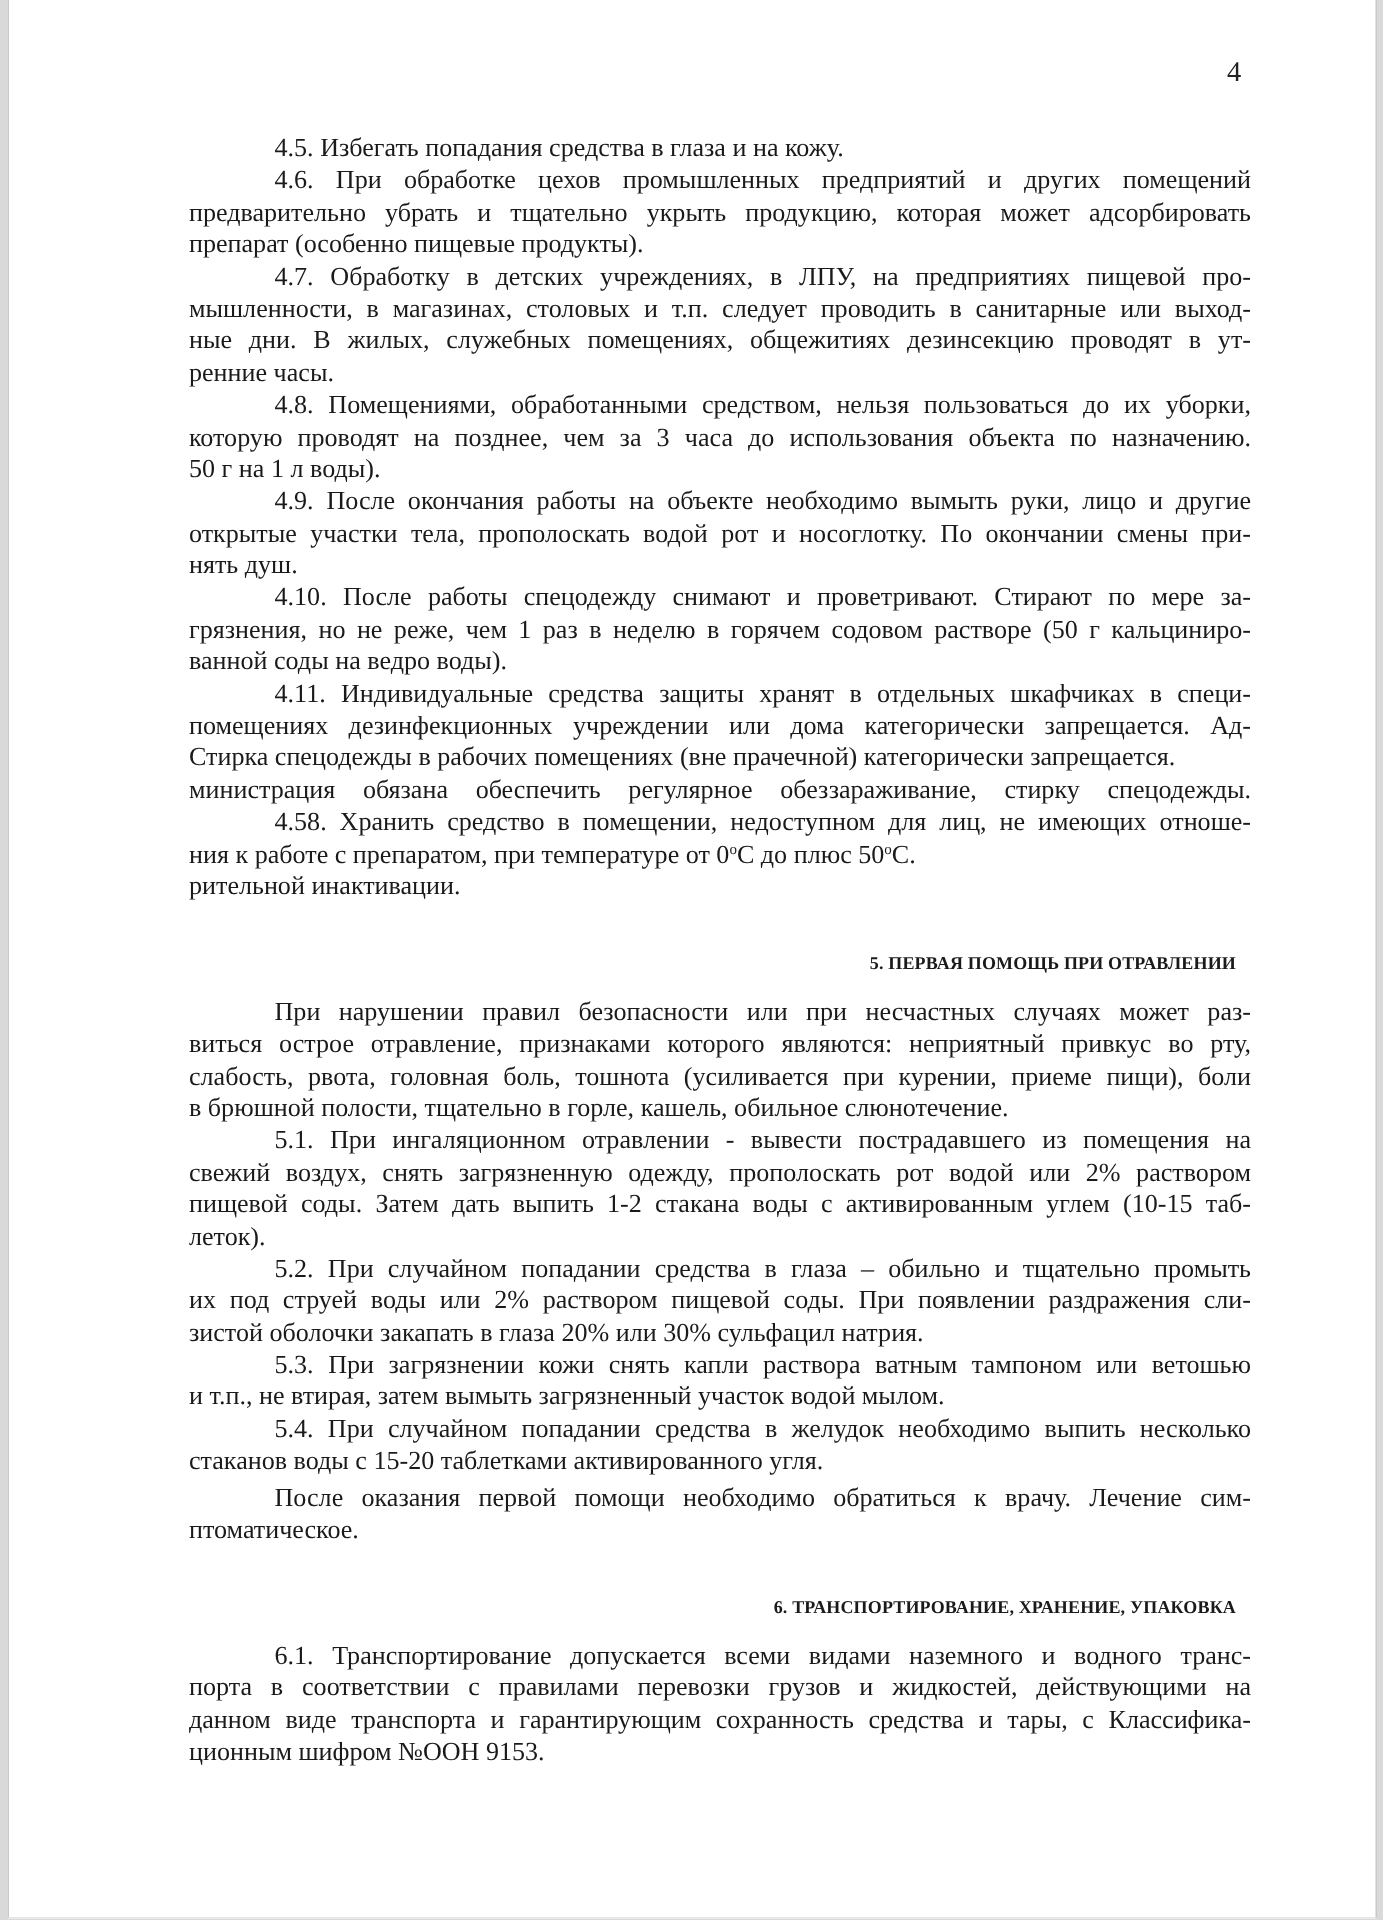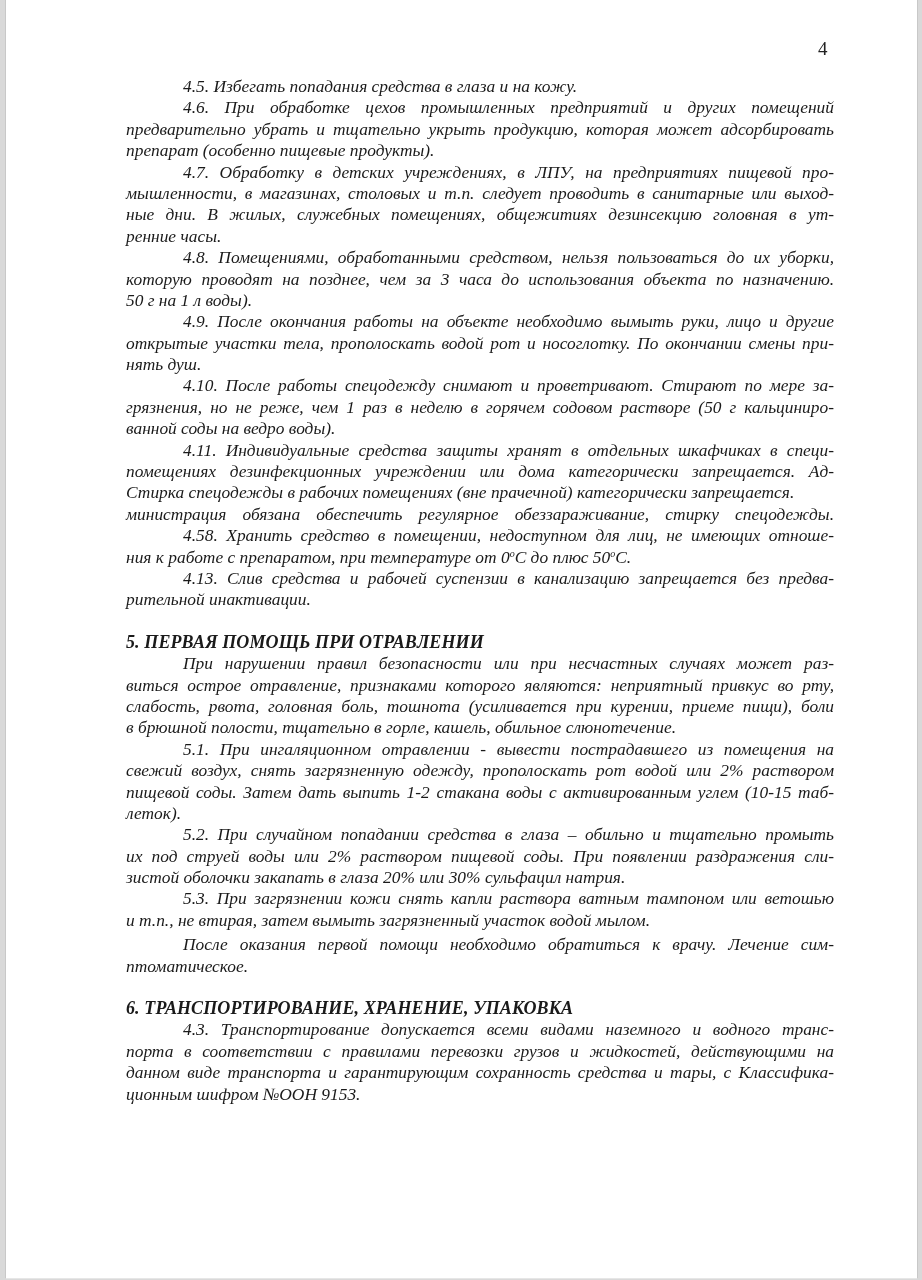--- a/index.html
+++ b/index.html
@@ -14,34 +14,34 @@
       background: #ffffff;
       border-left: 1px solid #c8c8c8;
       border-right: 1px solid #c8c8c8;
       border-bottom: 1px solid #e6e6e6;
     }
     .page-number {
       position: absolute; top: 38px; left: 812px;
       font-size: 19px; color: #222;
     }
     .content {
-      position: absolute; left: 120px; top: 76px; width: 708px;
-      font-size: 17.4px; line-height: 21.4px; font-style: italic;
+      position: absolute; left: 120px; top: 88px; width: 708px;
+      font-size: 17.4px; line-height: 21.4px;
     }
     .para { margin: 0; }
     .line {
       display: block; white-space: nowrap;
       text-align: justify; text-align-last: justify;
       height: 21.4px;
     }
     .line.last { text-align-last: left; }
     .line.indent { padding-left: 57px; }
     .heading {
-      text-align: left; margin: 0;
-      font-size: 18px; line-height: 21.4px;
+      text-align: right; margin: 10px;
+      font-size: 12px; line-height: 21.4px;
       letter-spacing: 0.1px;
     }
     .gap-sec { height: 21px; }
     .gap-small { height: 3px; }
     sup { font-size: 10px; line-height: 0; vertical-align: 6px; }
   </style>
 </head>
 <body>
 
 <div class="page">
@@ -54,21 +54,21 @@
           <span class="line indent last">4.5. Избегать попадания средства в глаза и на кожу.</span>
         </p>
         <p class="para">
           <span class="line indent">4.6. При обработке цехов промышленных предприятий и других помещений</span>
           <span class="line">предварительно убрать и тщательно укрыть продукцию, которая может адсорбировать</span>
           <span class="line last">препарат (особенно пищевые продукты).</span>
         </p>
         <p class="para">
           <span class="line indent">4.7. Обработку в детских учреждениях, в ЛПУ, на предприятиях пищевой про-</span>
           <span class="line">мышленности, в магазинах, столовых и т.п. следует проводить в санитарные или выход-</span>
-          <span class="line">ные дни. В жилых, служебных помещениях, общежитиях дезинсекцию головная в ут-</span>
+          <span class="line">ные дни. В жилых, служебных помещениях, общежитиях дезинсекцию проводят в ут-</span>
           <span class="line last">ренние часы.</span>
         </p>
         <p class="para">
           <span class="line indent">4.8. Помещениями, обработанными средством, нельзя пользоваться до их уборки,</span>
           <span class="line">которую проводят на позднее, чем за 3 часа до использования объекта по назначению.</span>
           <span class="line last">50 г на 1 л воды).</span>
         </p>
         <p class="para">
           <span class="line indent">4.9. После окончания работы на объекте необходимо вымыть руки, лицо и другие</span>
           <span class="line">открытые участки тела, прополоскать водой рот и носоглотку. По окончании смены при-</span>
@@ -83,21 +83,20 @@
           <span class="line indent">4.11. Индивидуальные средства защиты хранят в отдельных шкафчиках в специ-</span>
           <span class="line">помещениях дезинфекционных учреждении или дома категорически запрещается. Ад-</span>
           <span class="line last">Стирка спецодежды в рабочих помещениях (вне прачечной) категорически запрещается.</span>
           <span class="line">министрация обязана обеспечить регулярное обеззараживание, стирку спецодежды.</span>
         </p>
         <p class="para">
           <span class="line indent">4.58. Хранить средство в помещении, недоступном для лиц, не имеющих отноше-</span>
           <span class="line last">ния к работе с препаратом, при температуре от 0<sup>o</sup>С до плюс 50<sup>o</sup>С.</span>
         </p>
         <p class="para">
-          <span class="line indent">4.13. Слив средства и рабочей суспензии в канализацию запрещается без предва-</span>
           <span class="line last">рительной инактивации.</span>
         </p>
       </div>
 
     <div class="gap-sec"></div>
     <h2 class="heading">5. ПЕРВАЯ ПОМОЩЬ ПРИ ОТРАВЛЕНИИ</h2>
     <div id="sec5">
         <p class="para">
           <span class="line indent">При нарушении правил безопасности или при несчастных случаях может раз-</span>
           <span class="line">виться острое отравление, признаками которого являются: неприятный привкус во рту,</span>
@@ -112,32 +111,36 @@
         </p>
         <p class="para">
           <span class="line indent">5.2. При случайном попадании средства в глаза – обильно и тщательно промыть</span>
           <span class="line">их под струей воды или 2% раствором пищевой соды. При появлении раздражения сли-</span>
           <span class="line last">зистой оболочки закапать в глаза 20% или 30% сульфацил натрия.</span>
         </p>
         <p class="para">
           <span class="line indent">5.3. При загрязнении кожи снять капли раствора ватным тампоном или ветошью</span>
           <span class="line last">и т.п., не втирая, затем вымыть загрязненный участок водой мылом.</span>
         </p>
+        <p class="para">
+          <span class="line indent">5.4. При случайном попадании средства в желудок необходимо выпить несколько</span>
+          <span class="line last">стаканов воды  с 15-20 таблетками активированного угля.</span>
+        </p>
         <div class="gap-small"></div>
         <p class="para">
           <span class="line indent">После оказания первой помощи необходимо обратиться к врачу. Лечение сим-</span>
           <span class="line last">птоматическое.</span>
         </p>
       </div>
 
     <div class="gap-sec"></div>
     <h2 class="heading">6. ТРАНСПОРТИРОВАНИЕ, ХРАНЕНИЕ, УПАКОВКА</h2>
     <div id="sec6">
         <p class="para">
-          <span class="line indent">4.3. Транспортирование допускается всеми видами наземного и водного транс-</span>
+          <span class="line indent">6.1. Транспортирование допускается всеми видами наземного и водного транс-</span>
           <span class="line">порта в соответствии с правилами перевозки грузов и жидкостей, действующими на</span>
           <span class="line">данном виде транспорта и гарантирующим сохранность средства и тары, с Классифика-</span>
           <span class="line last">ционным шифром №ООН 9153.</span>
         </p>
       </div>
 
   </div>
 </div>
 
 </body></html>

